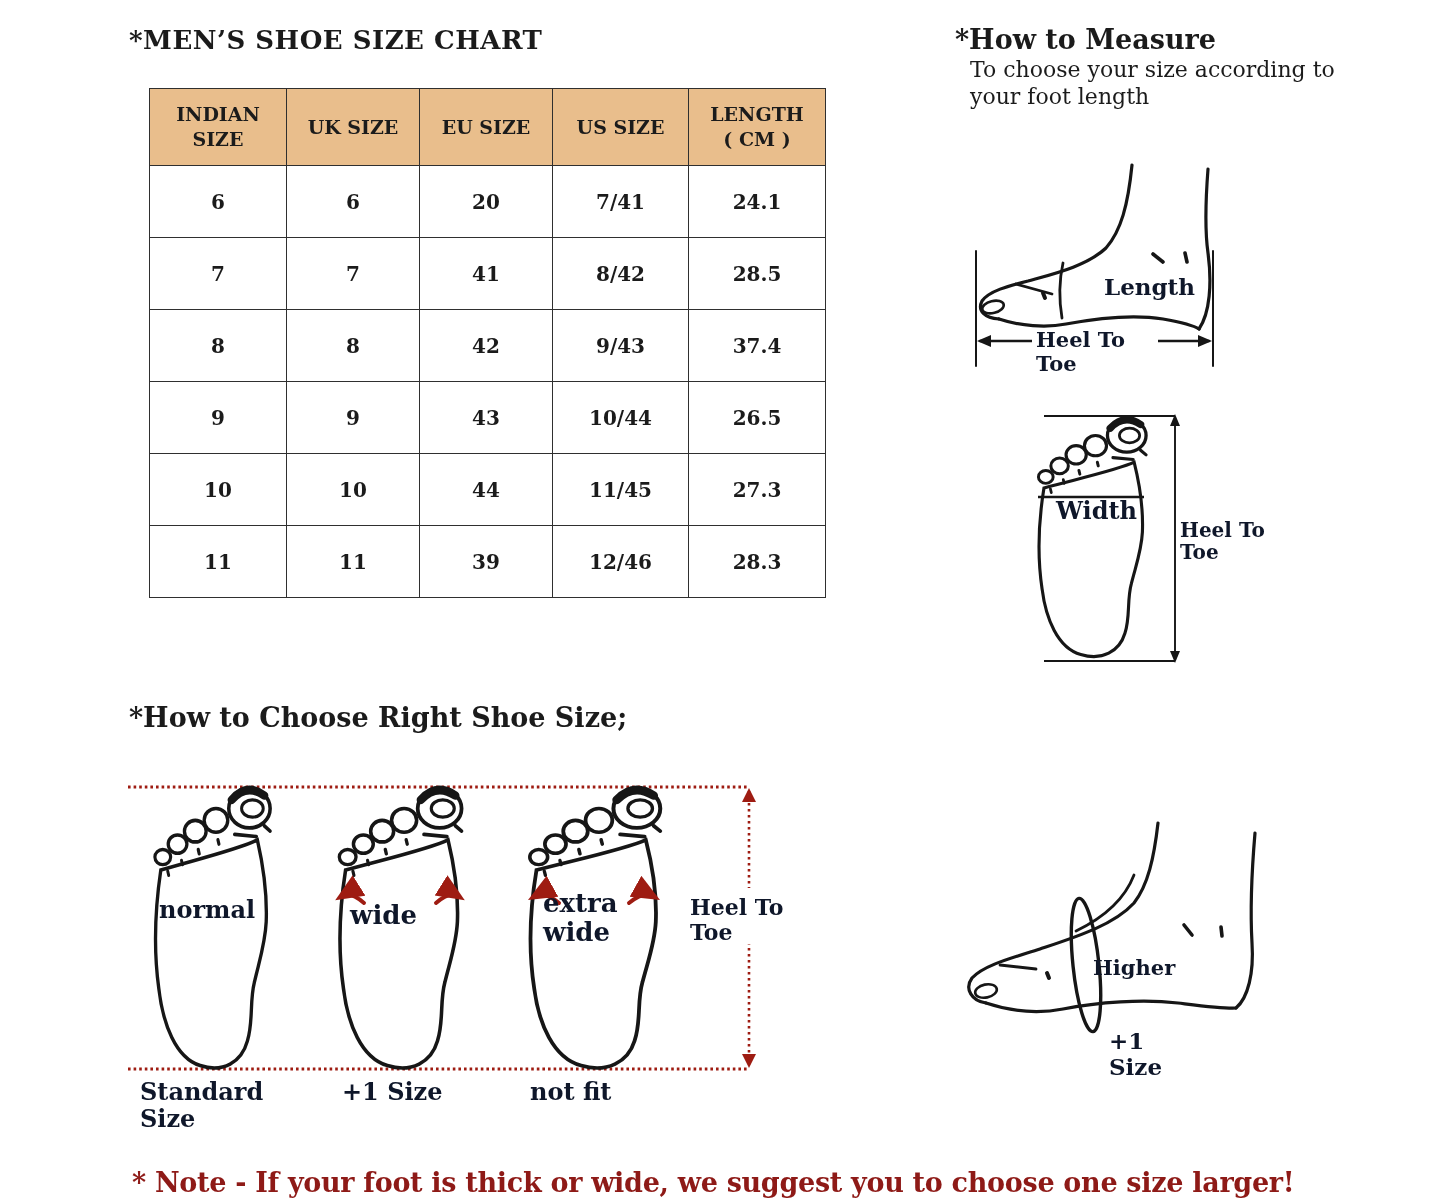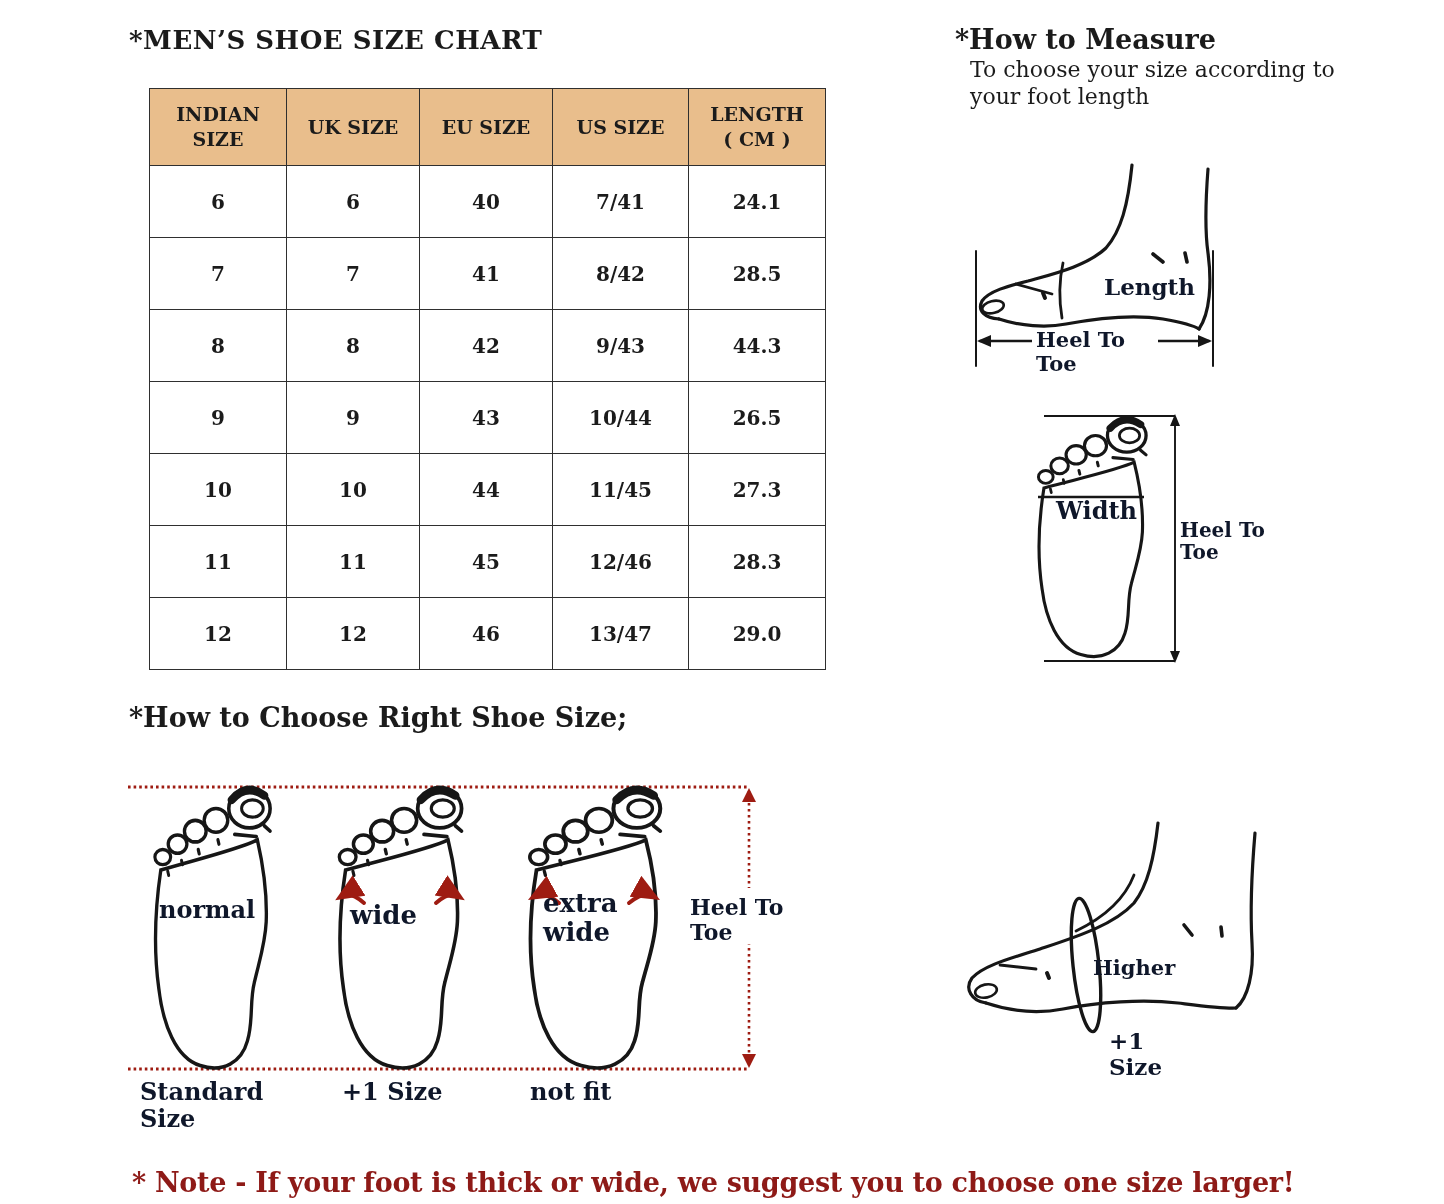--- a/index.html
+++ b/index.html
@@ -98,65 +98,58 @@
         <th><span>UK SIZE</span></th>
         <th><span>EU SIZE</span></th>
         <th><span>US SIZE</span></th>
         <th><span>LENGTH ( CM )</span></th>
       </tr>
     </thead>
     <tbody>
       <tr>
         <td>6</td>
         <td>6</td>
-        <td>40</td>
+        <td>20</td>
         <td>7/41</td>
         <td>24.1</td>
       </tr>
       <tr>
         <td>7</td>
         <td>7</td>
         <td>41</td>
         <td>8/42</td>
         <td>28.5</td>
       </tr>
       <tr>
         <td>8</td>
         <td>8</td>
         <td>42</td>
         <td>9/43</td>
-        <td>44.3</td>
+        <td>37.4</td>
       </tr>
       <tr>
         <td>9</td>
         <td>9</td>
         <td>43</td>
         <td>10/44</td>
         <td>26.5</td>
       </tr>
       <tr>
         <td>10</td>
         <td>10</td>
         <td>44</td>
         <td>11/45</td>
         <td>27.3</td>
       </tr>
       <tr>
         <td>11</td>
         <td>11</td>
-        <td>45</td>
+        <td>39</td>
         <td>12/46</td>
         <td>28.3</td>
-      </tr>
-      <tr>
-        <td>12</td>
-        <td>12</td>
-        <td>46</td>
-        <td>13/47</td>
-        <td>29.0</td>
       </tr>
     </tbody>
   </table>
 
   <div class="abs" style="left:956px; top:153px; width:290px; height:235px;">
     <svg width="290" height="235" viewBox="0 0 290 235">
       <g fill="none" stroke="#161616" stroke-width="3.2" stroke-linecap="round">
         <path d="M176 12 C172 52 165 78 150 95 C131 113 97 121 72 128 C52 133 33 138 26 148 C21 158 29 165 43 166"></path>
         <ellipse cx="37" cy="154" rx="11" ry="6" transform="rotate(-14 37 154)" stroke-width="2.6"></ellipse>
         <path d="M60 131 L96 141" stroke-width="2.8"></path>

